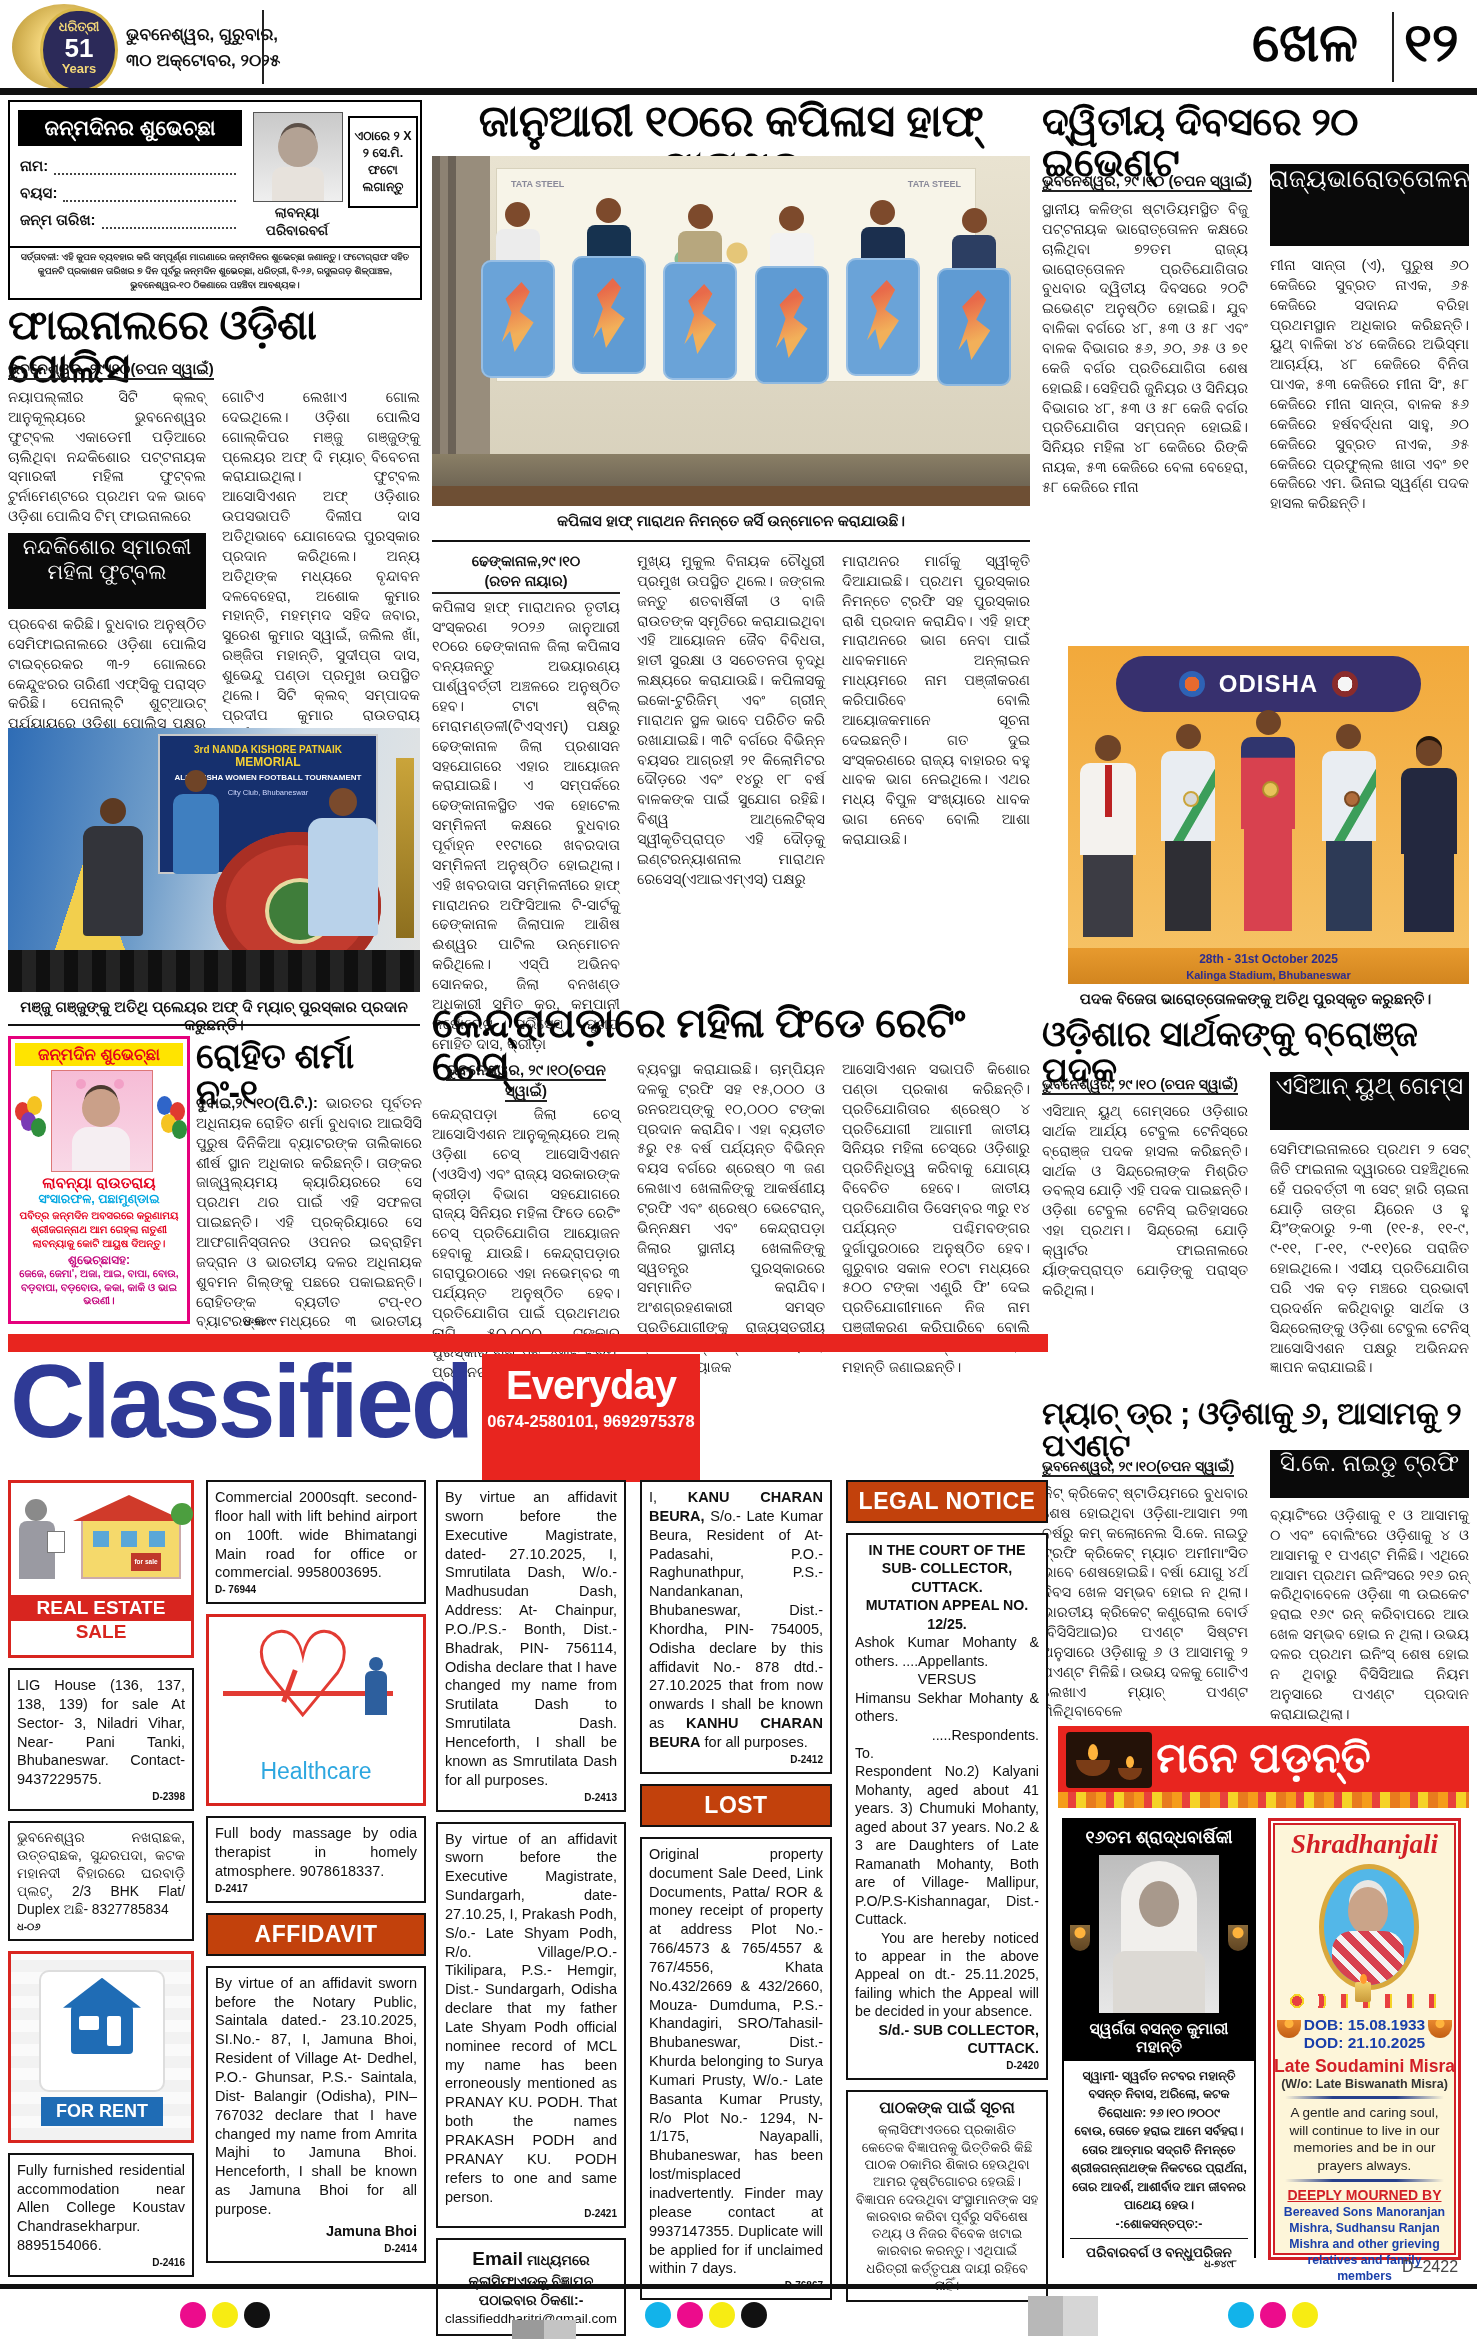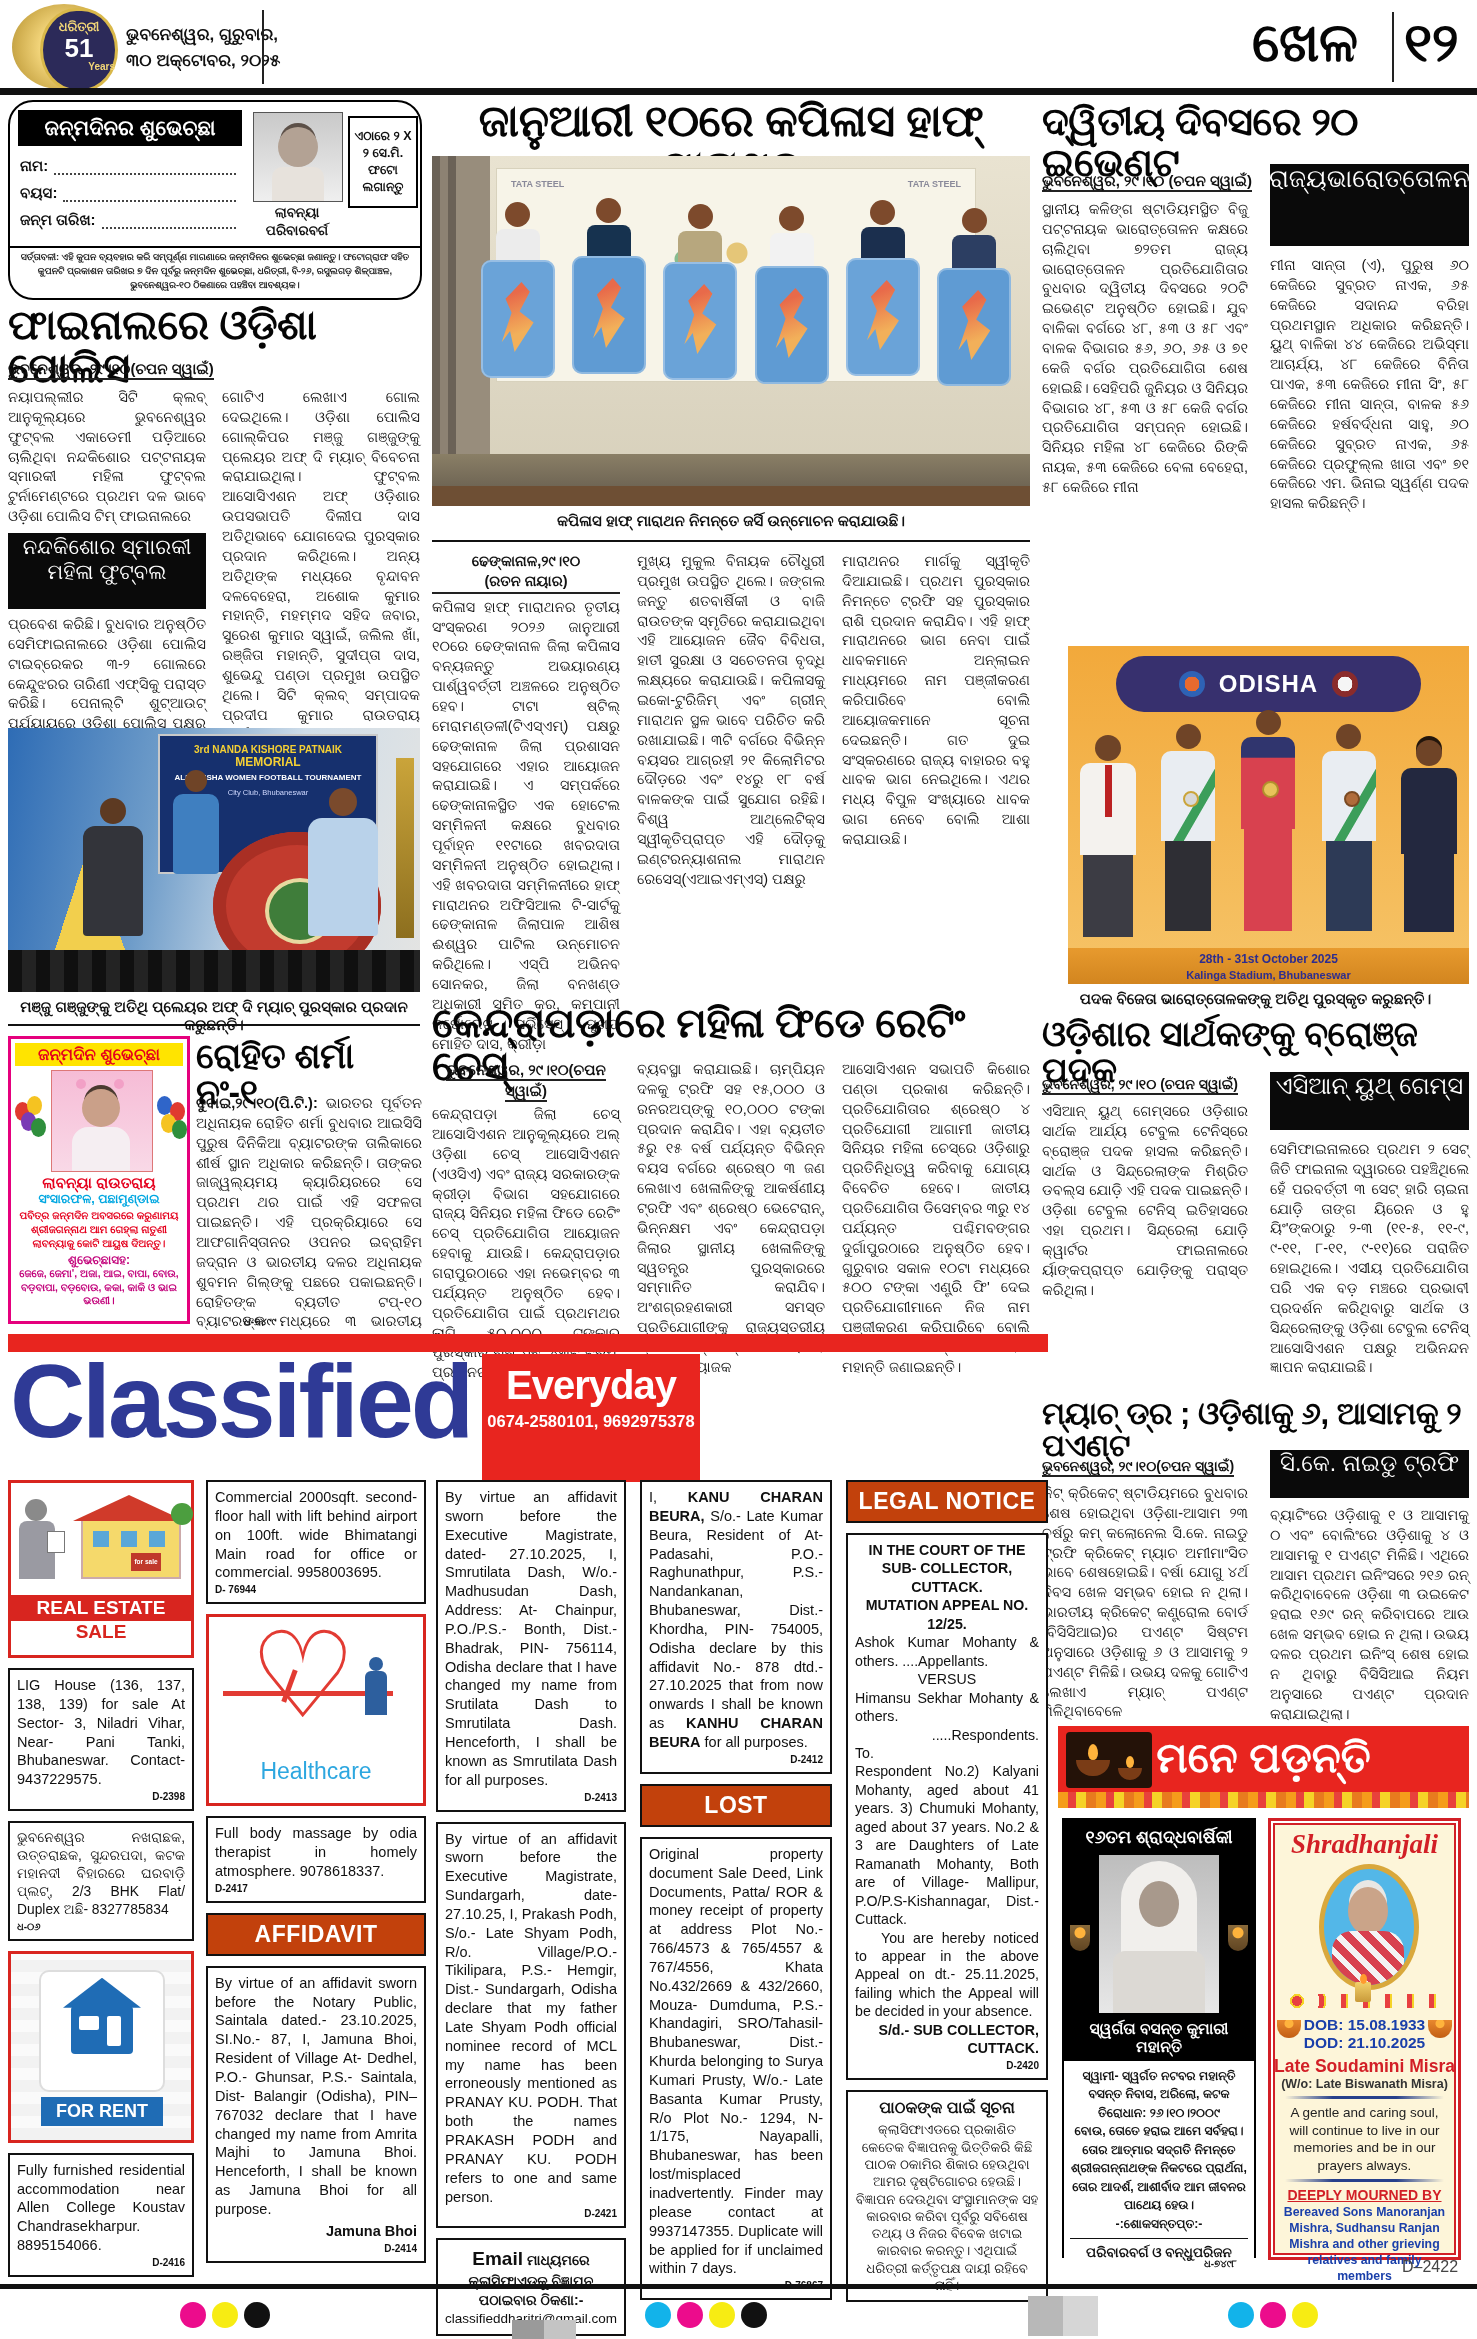--- a/index.html
+++ b/index.html
@@ -16,21 +16,21 @@
   .adref{display:block;text-align:right;font-size:10px;font-weight:bold;margin-top:1px;}
   .redhead{background:#c2410c;color:#fff;font-weight:bold;text-align:center;font-size:23px;letter-spacing:.5px;padding:6px 0;border:2px solid #111;}
   .vr{background:#222;width:2px;}
   .rule{background:#111;}
   
   .badge{width:104px;height:86px;position:relative;}
   .badge .laurel{position:absolute;inset:0;border-radius:50%;background:radial-gradient(circle,#f7d774 30%,#caa43a 70%,#9c7e23 100%);opacity:.9;}
   .badge .shield{position:absolute;left:28px;top:4px;width:72px;height:78px;background:#2c2a59;border:3px solid #d9b84a;border-radius:38px/44px;color:#fff;text-align:center;}
   .badge .shield .nm{font-size:13px;color:#f3d778;font-weight:bold;margin-top:8px;}
   .badge .shield .yr{font-size:26px;font-weight:bold;line-height:1;}
-  .badge .shield .ys{font-size:10px;font-weight:bold;color:#f3d778;text-align:right;}
+  .badge .shield .ys{font-size:13px;font-weight:bold;color:#f3d778;}
   
   .bform{border:2px solid #000;}
   .bf-head{background:#000;color:#fff;font-weight:bold;font-size:21px;text-align:center;line-height:36px;}
   .bf-row{display:flex;align-items:flex-end;font-weight:bold;font-size:15px;margin:9px 10px 0 10px;}
   .bf-dots{flex:1;border-bottom:2px dotted #444;margin-left:6px;height:14px;}
   .slotbox{border:2px solid #000;font-weight:bold;font-size:12.5px;text-align:center;display:flex;align-items:center;padding:2px;line-height:1.35;}
   .terms{border-top:2px solid #000;font-size:9.3px;line-height:1.5;padding:3px 6px;text-align:center;font-weight:bold;color:#222;}
   
   .cl-title{font-weight:bold;color:#2f3a96;font-size:104px;letter-spacing:-3px;line-height:.95;}
   .everyday{background:#e8251f;color:#fff;text-align:center;}
@@ -69,21 +69,21 @@
   <div class="abs" style="left:126px;top:22px;font-weight:bold;font-size:17px;line-height:1.55;">
     <div>ଭୁବନେଶ୍ୱର, ଗୁରୁବାର,</div>
     <div>୩୦ ଅକ୍ଟୋବର, ୨୦୨୫</div>
   </div>
   <div class="abs vr" style="left:262px;top:10px;height:74px;"></div>
   <div class="abs hl" style="left:1252px;top:14px;font-size:54px;">ଖେଳ</div>
   <div class="abs vr" style="left:1392px;top:12px;height:70px;width:2px;"></div>
   <div class="abs hl" style="left:1404px;top:14px;font-size:54px;">୧୨</div>
   <div class="abs rule" style="left:0;top:88px;width:1477px;height:7px;"></div>
 
-  <div class="abs bform" style="left:8px;top:100px;width:410px;height:196px;border-radius:25px;">
+  <div class="abs bform" style="left:8px;top:100px;width:410px;height:196px;">
     <div class="bf-head abs" style="left:8px;top:8px;width:224px;height:36px;">ଜନ୍ମଦିନର ଶୁଭେଚ୍ଛା</div>
     <div class="abs" style="left:0;top:46px;width:236px;">
       <div class="bf-row">
           <span>ନାମ:</span>
           <span class="bf-dots"></span>
         </div>
       <div class="bf-row">
           <span>ବୟସ:</span>
           <span class="bf-dots"></span>
         </div>

